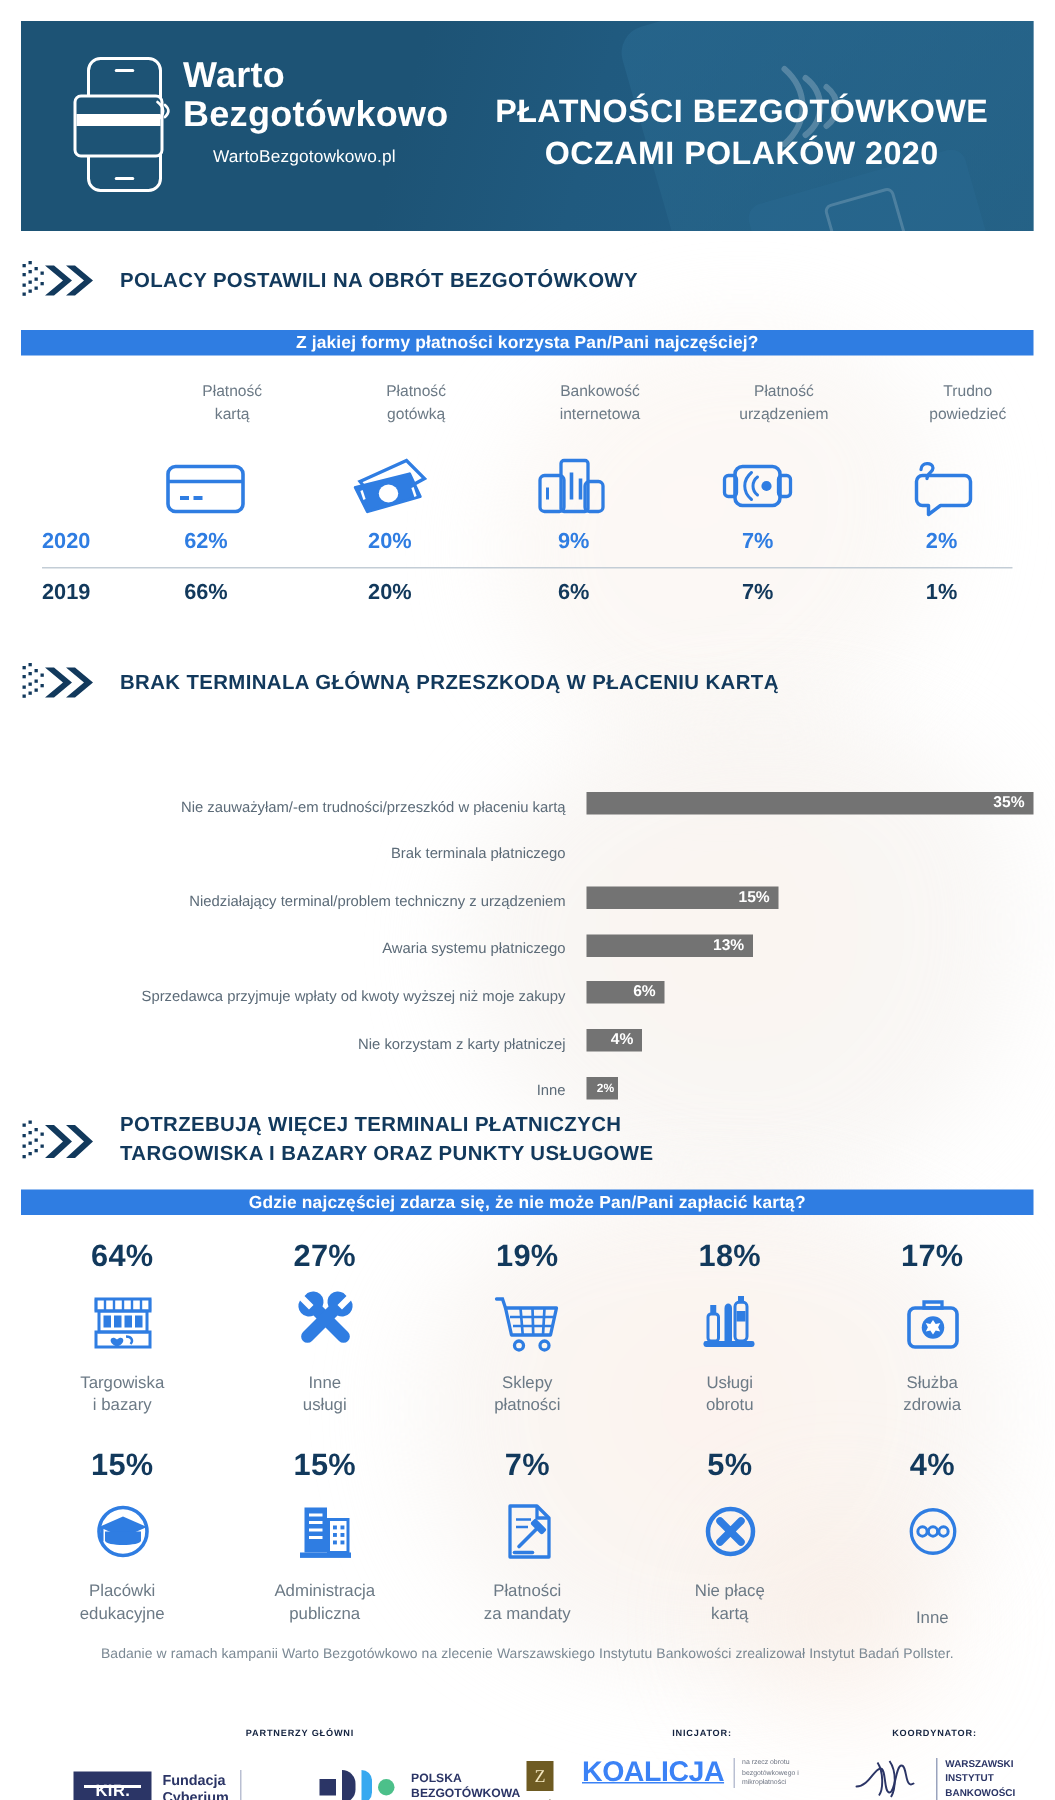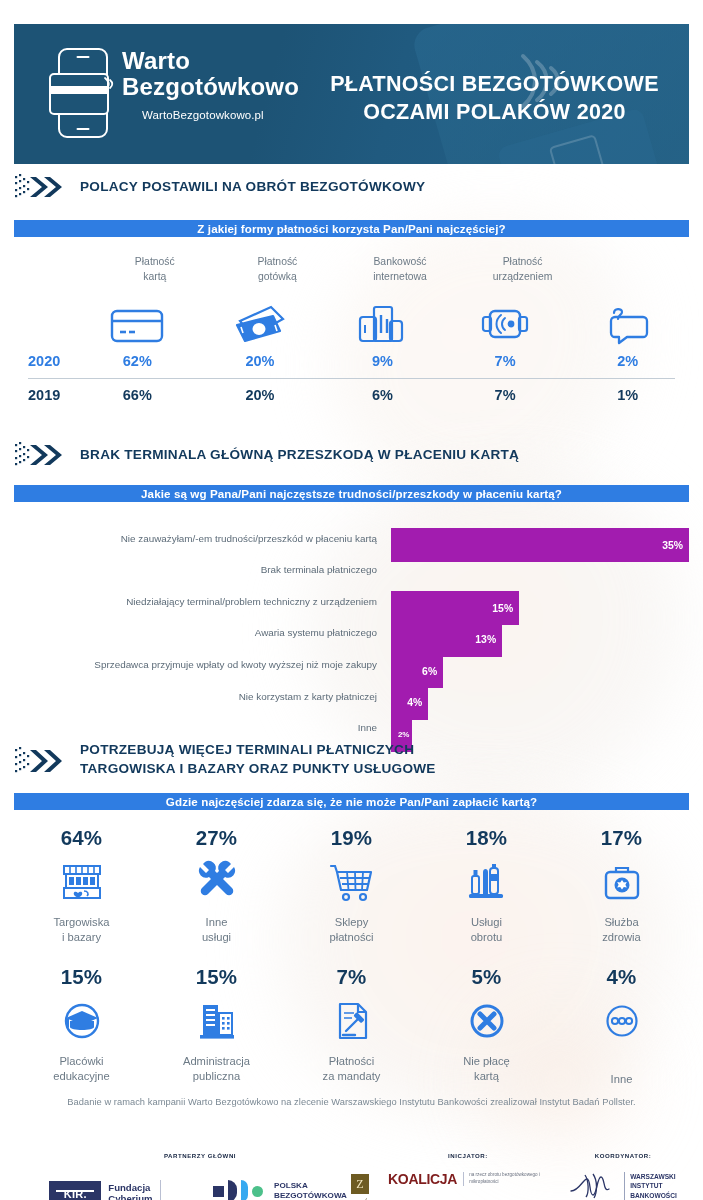--- a/index.html
+++ b/index.html
@@ -15,21 +15,21 @@
   
   .bg-wash{position:absolute;inset:0;pointer-events:none;z-index:0;}
   .blob{position:absolute;border-radius:50%;filter:blur(28px);opacity:.55;}
   .b1{width:330px;height:300px;left:330px;top:215px;background:radial-gradient(circle at 40% 40%,#fdf3ec 0%,#f7f3ef 55%,rgba(247,243,239,0) 72%);}
   .b2{width:420px;height:330px;left:300px;top:470px;background:radial-gradient(circle at 45% 45%,#f7ece4 0%,#f4f1ee 58%,rgba(244,241,238,0) 74%);}
   .b3{width:470px;height:330px;left:240px;top:790px;background:radial-gradient(circle at 50% 45%,#fbeadf 0%,#f5f0ec 58%,rgba(245,240,236,0) 75%);}
   .b4{width:260px;height:200px;left:430px;top:980px;background:radial-gradient(circle at 50% 50%,#f8e8dd 0%,rgba(248,232,221,0) 70%);}
 
   
   .header{
-    position:absolute;left:14px;top:24px;width:675px;height:140px;
+    position:absolute;left:14px;top:14px;width:675px;height:140px;
     background:linear-gradient(105deg,#1d5375 0%,#1d5375 38%,#205a7f 56%,#24618a 100%);
     overflow:hidden;
   }
   .hdr-card{
     position:absolute;right:-40px;top:-36px;width:290px;height:250px;
     background:linear-gradient(160deg,#2a6b93 0%,#24607f 100%);
     transform:rotate(-16deg);border-radius:18px;opacity:.55;
   }
   .hdr-card2{
     position:absolute;right:30px;bottom:-72px;width:150px;height:110px;
@@ -90,21 +90,21 @@
 
   
   .bars{position:absolute;left:14px;top:525px;width:675px;}
   .bar-row{display:flex;align-items:center;height:27px;margin-bottom:4.6px;}
   .bar-label{
     width:363px;text-align:right;padding-right:14px;
     color:#5c6b78;font-size:9.9px;line-height:1.2;
   }
   .bar-track{flex:1;position:relative;height:21px;}
   .bar-fill{
-    height:34px;background:#a21caf;display:flex;align-items:center;justify-content:flex-end;
+    height:15px;background:#737373;display:flex;align-items:center;justify-content:flex-end;
     color:#fff;font-weight:700;font-size:10.4px;padding-right:6px;box-sizing:border-box;
   }
   .bar-fill.tiny{font-size:8px;padding-right:3px;}
 
   
   .grid3{position:absolute;left:14px;width:675px;display:grid;grid-template-columns:repeat(5,1fr);}
   .g-cell{display:flex;flex-direction:column;align-items:center;}
   .g-pct{color:#12395c;font-size:20.5px;font-weight:700;letter-spacing:.2px;}
   .g-ico{height:58px;display:flex;align-items:center;justify-content:center;margin-top:3px;}
   .g-lbl{color:#6c7a86;font-size:11.2px;line-height:1.38;text-align:center;margin-top:4px;}
@@ -127,21 +127,21 @@
   .vdiv{width:1.2px;height:28px;background:#b9bfd2;}
   .pb-mark{display:flex;align-items:center;gap:4px;}
   .pb-sq{width:11px;height:11px;background:#2b3566;}
   .pb-d1{width:9px;height:22px;background:#2b3566;border-radius:0 9px 9px 0;}
   .pb-d2{width:7px;height:22px;background:#37a9f0;border-radius:0 7px 7px 0;}
   .pb-dot{width:11px;height:11px;border-radius:50%;background:#4cc08a;}
   .pb-txt{color:#2b3566;font-size:8.1px;font-weight:700;line-height:1.2;text-align:left;margin-left:4px;}
   .zbp-em{width:18px;height:20px;background:#6e5b22;color:#f3e7c0;display:flex;align-items:center;justify-content:center;font-family:"Liberation Serif",serif;font-size:12px;margin:0 auto;}
   .zbp-txt{font-family:"Liberation Serif",serif;color:#5d4e21;font-size:7.4px;letter-spacing:.25px;margin-top:5px;}
   .koal{display:flex;align-items:center;gap:6px;}
-  .koal-w{color:#7f1d1d;font-size:14px;font-weight:700;letter-spacing:-.3px;}
+  .koal-w{color:#3b82f6;font-size:19px;font-weight:700;letter-spacing:-.3px;text-decoration:underline;}
   .koal-sub{color:#6b7280;font-size:4.6px;line-height:1.45;text-align:left;border-left:1px solid #b9bfd2;padding-left:5px;}
   .wib{display:flex;align-items:center;gap:7px;}
   .wib-txt{color:#2b3566;font-size:6.6px;font-weight:700;line-height:1.45;text-align:left;border-left:1px solid #9aa3bd;padding-left:5px;}
 </style>
 </head>
 <body>
 
 <div class="page">
 
   <div class="bg-wash">
@@ -224,20 +224,24 @@
           <div>gotówką</div>
       </div>
       <div class="s1-lbl">
         <div>Bankowość</div>
           <div>internetowa</div>
       </div>
       <div class="s1-lbl">
         <div>Płatność</div>
           <div>urządzeniem</div>
       </div>
+      <div class="s1-lbl">
+        <div>Trudno</div>
+          <div>powiedzieć</div>
+      </div>
     </div>
 
     <div class="s1-icons">
       <div></div>
       <div class="s1-icon-cell">
         <svg width="54" height="40" viewBox="0 0 54 40">
           <rect x="2" y="6" width="50" height="30" rx="5" fill="none" stroke="#2f7de2" stroke-width="2.4"></rect>
           <line x1="2" y1="16" x2="52" y2="16" stroke="#2f7de2" stroke-width="2.4"></line>
           <line x1="10" y1="27" x2="16" y2="27" stroke="#2f7de2" stroke-width="2.6"></line>
           <line x1="19" y1="27" x2="25" y2="27" stroke="#2f7de2" stroke-width="2.6"></line>
@@ -318,21 +322,20 @@
             <rect x="13" y="9" width="2.2" height="2.2"></rect>
           <rect x="13" y="16" width="2.2" height="2.2"></rect>
         </g>
         <path d="M16 5 L28 15 L16 25 L22 25 L34 15 L22 5 Z" fill="#12395c"></path>
         <path d="M30 5 L42 15 L30 25 L36 25 L48 15 L36 5 Z" fill="#12395c"></path>
       </svg>
     </div>
     <div class="sec-title">BRAK TERMINALA GŁÓWNĄ PRZESZKODĄ W PŁACENIU KARTĄ</div>
   </div>
 
-  <div class="qbar" style="top:485px;">Jakie są wg Pana/Pani najczęstsze trudności/przeszkody w płaceniu kartą?</div>
 
   <div class="bars">
     <div class="bar-row">
       <div class="bar-label">Nie zauważyłam/-em trudności/przeszkód w płaceniu kartą</div>
       <div class="bar-track">
         <div class="bar-fill" style="width:100%">35%</div>
       </div>
     </div>
     <div class="bar-row">
       <div class="bar-label">Brak terminala płatniczego</div>

